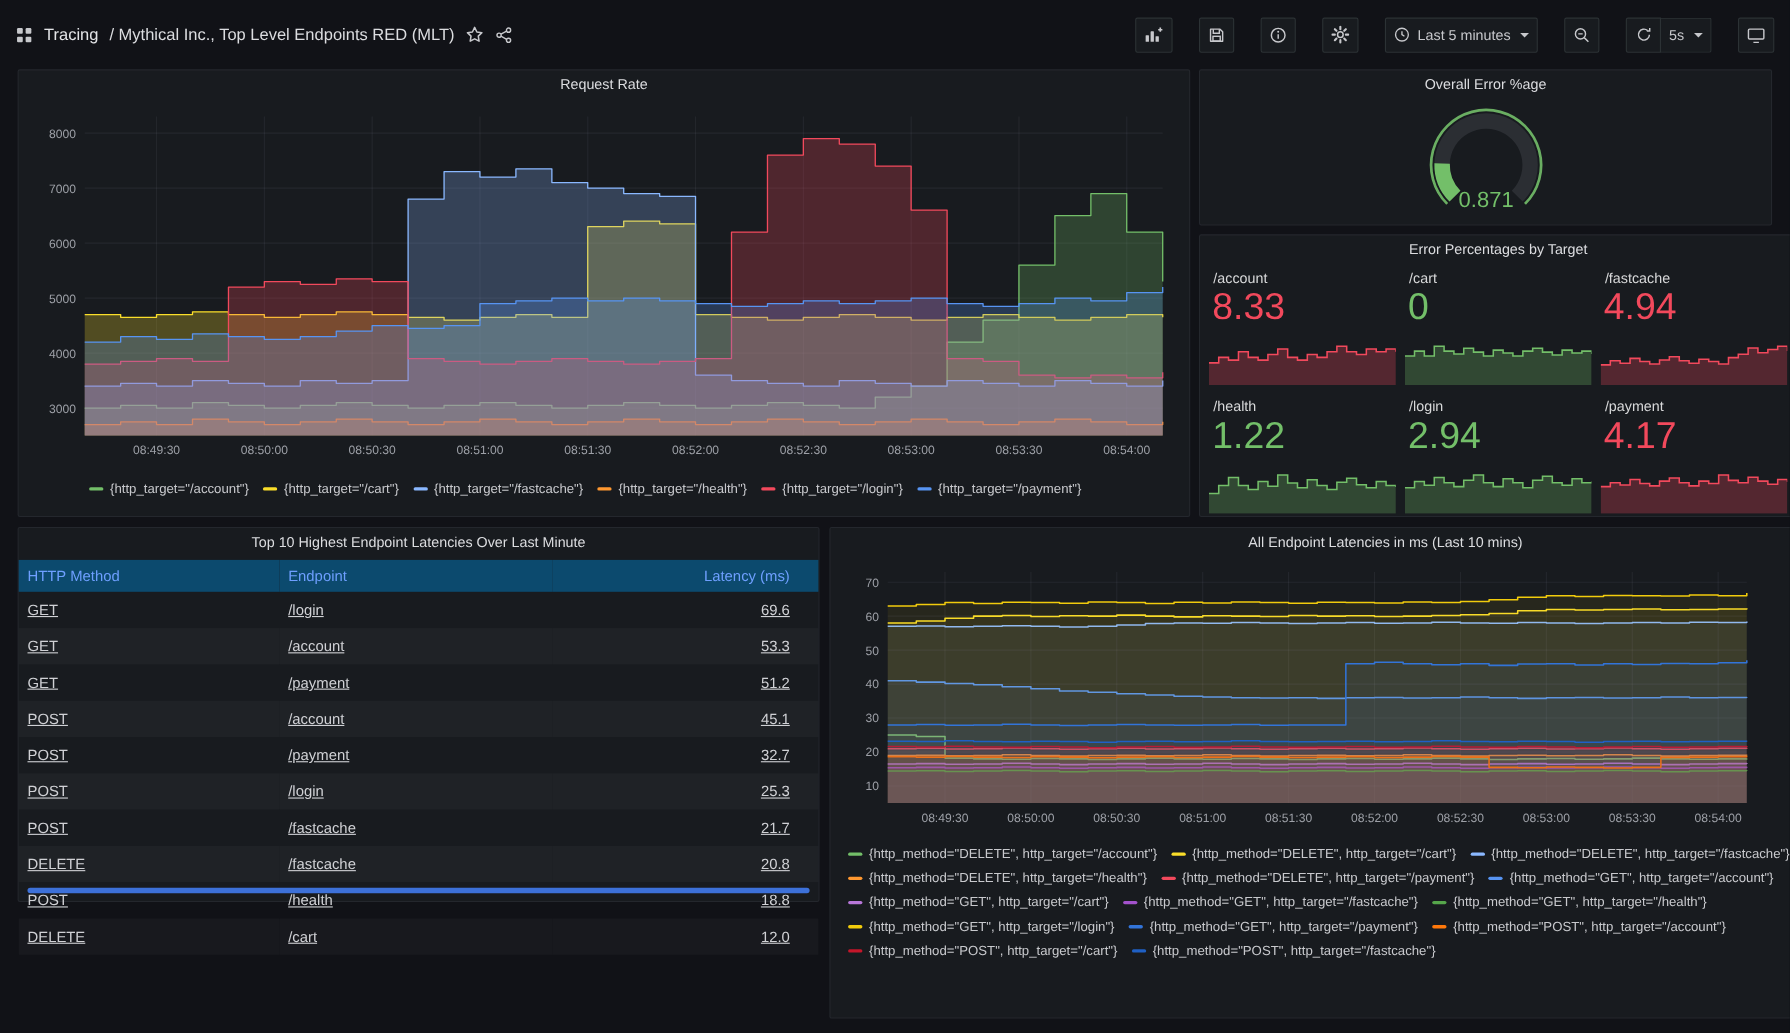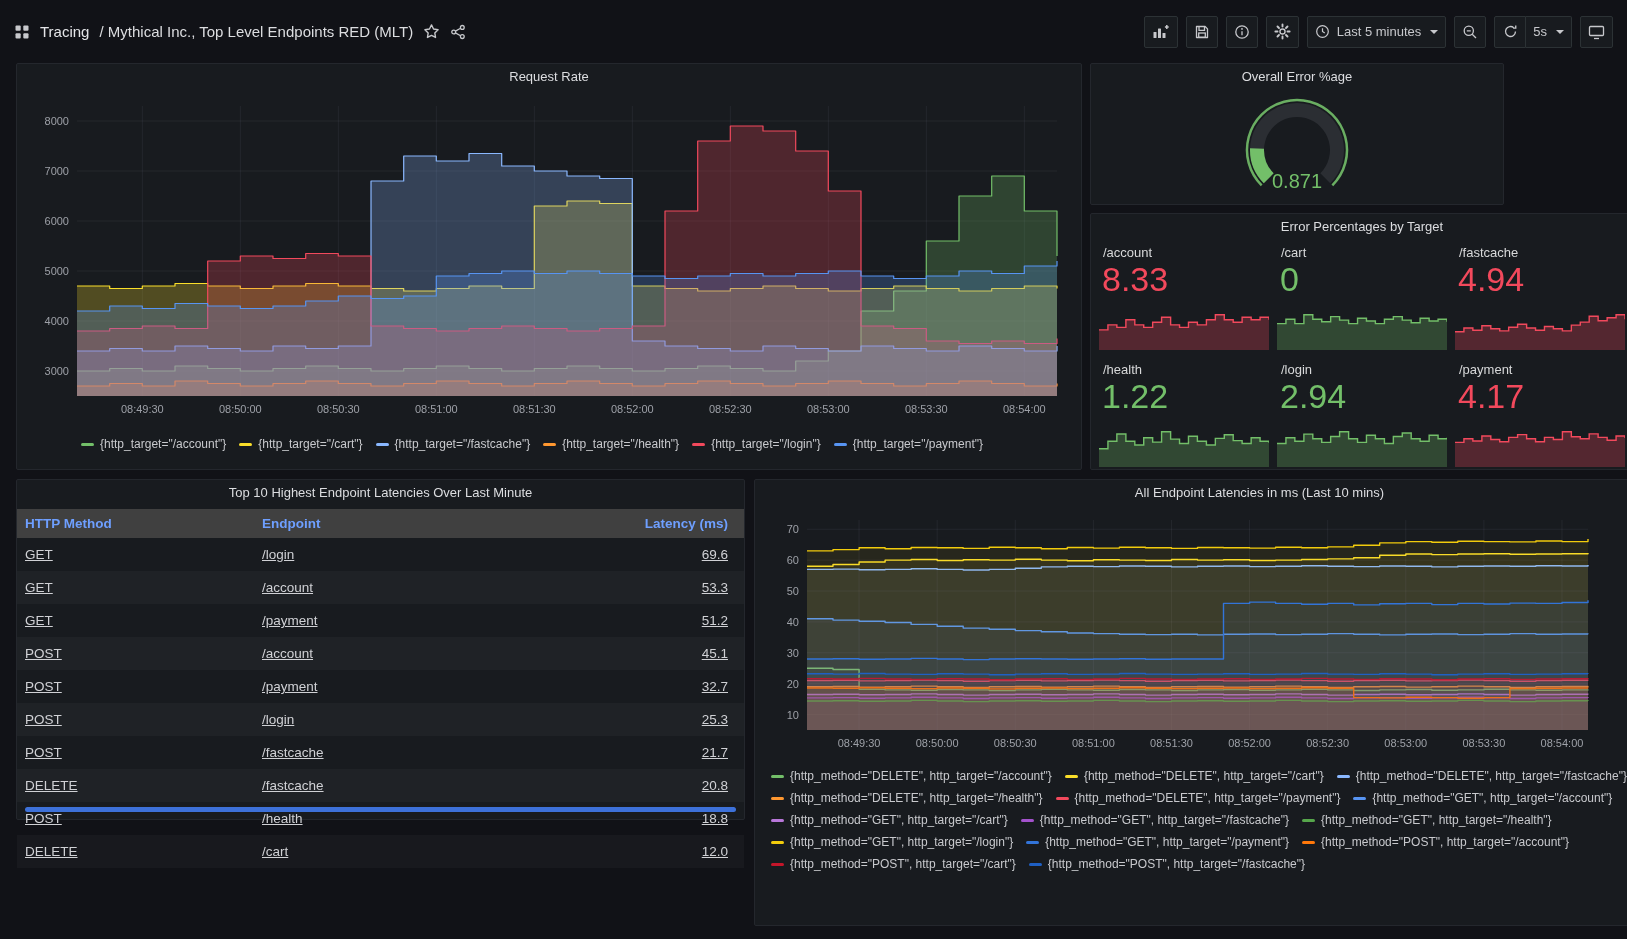--- a/index.html
+++ b/index.html
@@ -3,54 +3,54 @@
 <meta charset="utf-8">
 <style>
   *{box-sizing:border-box;margin:0;padding:0;}
   html,body{width:1627px;height:939px;background:#111217;font-family:"Liberation Sans",sans-serif;color:#ccccdc;overflow:hidden;position:relative;}
   
   .topbar{height:63px;display:flex;align-items:center;justify-content:space-between;padding:12px 14px;}
   .tb-left{display:flex;align-items:center;gap:10px;font-size:15px;}
   .tb-left .crumb-app{color:#e4e5e8;cursor:pointer;}
   .tb-left .crumb-dash{color:#dcdde0;cursor:pointer;}
   .hdr-icon{display:inline-flex;align-items:center;cursor:pointer;}
-  .tb-right{display:flex;align-items:center;gap:8px;}
+  .tb-right{display:flex;align-items:center;gap:24px;}
   .icon-btn{display:inline-flex;align-items:center;justify-content:center;height:32px;min-width:32px;padding:0 7px;background:#181b1f;border:1px solid #2c3235;border-radius:2px;color:#c7c8cc;cursor:pointer;gap:7px;font-size:13px;font-family:inherit;}
   .btn-group{display:flex;}
   .btn-group .grp-l{border-radius:2px 0 0 2px;}
   .btn-group .grp-r{border-radius:0 2px 2px 0;border-left:none;}
   .caret{width:0;height:0;border-left:4px solid transparent;border-right:4px solid transparent;border-top:4px solid #c7c8cc;margin-left:2px;}
   
   .panel{position:absolute;background:#181b1f;border:1px solid #24272d;border-radius:2px;}
   .panel-title{height:26px;line-height:26px;text-align:center;font-size:13px;font-weight:400;color:#dcdde0;cursor:pointer;white-space:nowrap;overflow:hidden;}
   #p-rr{left:16px;top:63px;width:1066px;height:407px;}
-  #p-gauge{left:1090px;top:63px;width:414px;height:142px;}
+  #p-gauge{left:1090px;top:63px;width:521px;height:142px;}
   #p-stats{left:1090px;top:213px;width:544px;height:257px;}
   #p-table{left:16px;top:479px;width:729px;height:341px;}
   #p-lat{left:754px;top:479px;width:1011px;height:447px;}
   #rr-svg{position:absolute;left:8px;top:28px;}
   #rr-legend{position:absolute;left:64px;top:370px;right:8px;}
   #lat-svg{position:absolute;left:6px;top:28px;}
   #lat-legend{position:absolute;left:16px;top:286px;right:6px;}
   .legend-row{display:flex;flex-wrap:wrap;font-size:12px;color:#c8c9cd;line-height:21px;}
   .legend-item{display:inline-flex;align-items:center;margin:0 13px 1px 0;cursor:pointer;white-space:nowrap;}
   .legend-mark{width:13px;height:3px;border-radius:2px;margin-right:6px;flex:none;}
   
   #gauge-svg{display:block;margin:2px auto 0;}
   
   #stat-grid{display:grid;grid-template-columns:repeat(3,1fr);grid-auto-rows:107px;gap:10px 8px;padding:3px 8px 0;}
   .stat-cell{position:relative;overflow:hidden;cursor:pointer;}
   .stat-label{font-size:13px;color:#d8d9da;padding:2px 0 0 4px;}
   .stat-value{font-size:34px;font-weight:500;padding-left:3px;line-height:1.15;}
   .stat-spark{position:absolute;left:0;bottom:0;width:100%;height:44px;}
   
   .lat-table{width:100%;border-collapse:collapse;font-size:13.5px;margin-top:3px;}
-  .lat-table th{height:29px;padding:0 8px;text-align:left;color:#6e9fff;font-weight:700;background:#404040;cursor:pointer;}
+  .lat-table th{height:29px;padding:0 8px;text-align:left;color:#6e9fff;font-weight:400;background:#0c4a6e;cursor:pointer;}
   .lat-table td{height:33px;padding:0 8px;}
-  .lat-table th.num,.lat-table td.num{text-align:right;padding-right:16px;}
+  .lat-table th.num,.lat-table td.num{text-align:right;padding-right:26px;}
   .lat-table tbody tr:nth-child(even){background:rgba(255,255,255,0.03);}
   .cell-link{color:#d0d1d5;text-decoration:underline;cursor:pointer;}
   .h-scroll{position:absolute;left:8px;bottom:7px;width:calc(100% - 16px);height:5px;border-radius:3px;background:#3d71d9;cursor:pointer;}
 </style>
 </head>
 <body>
 
 <header class="topbar">
   <div class="tb-left">
     <span class="hdr-icon">

